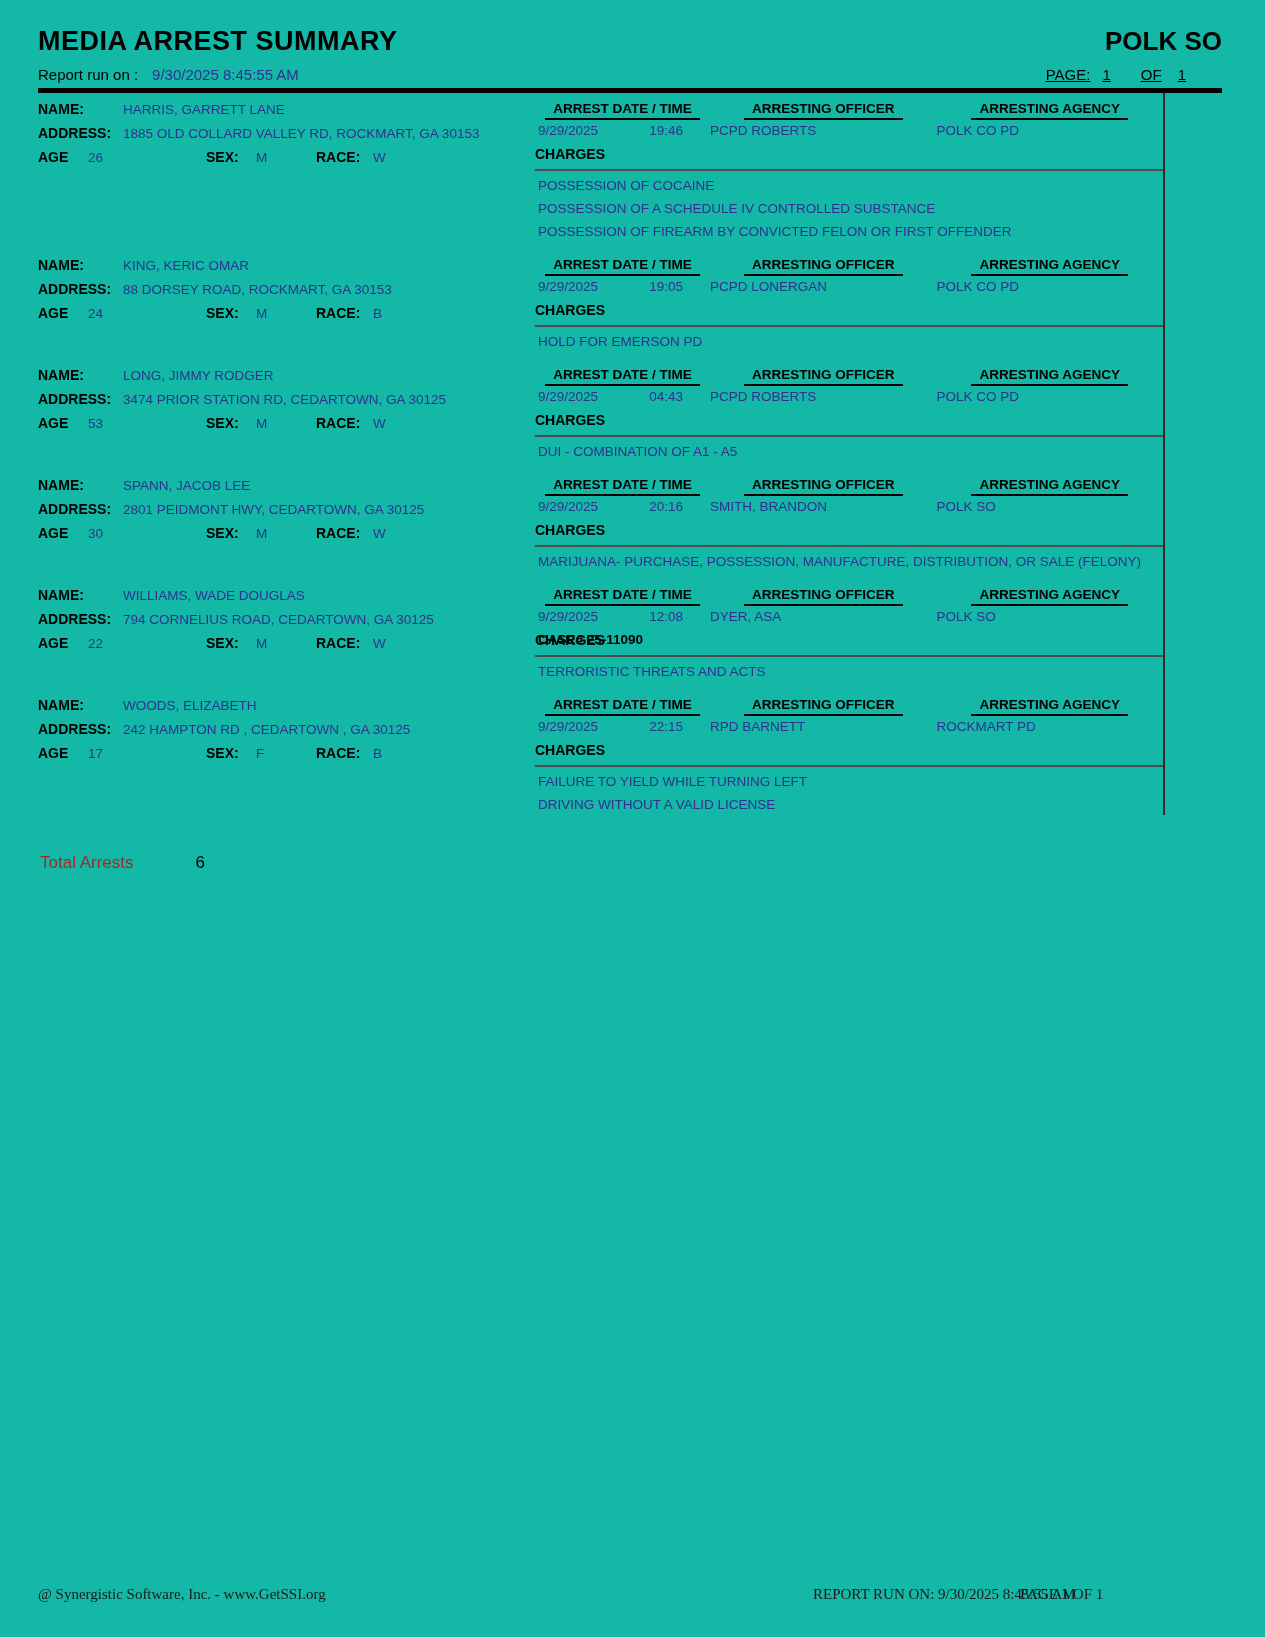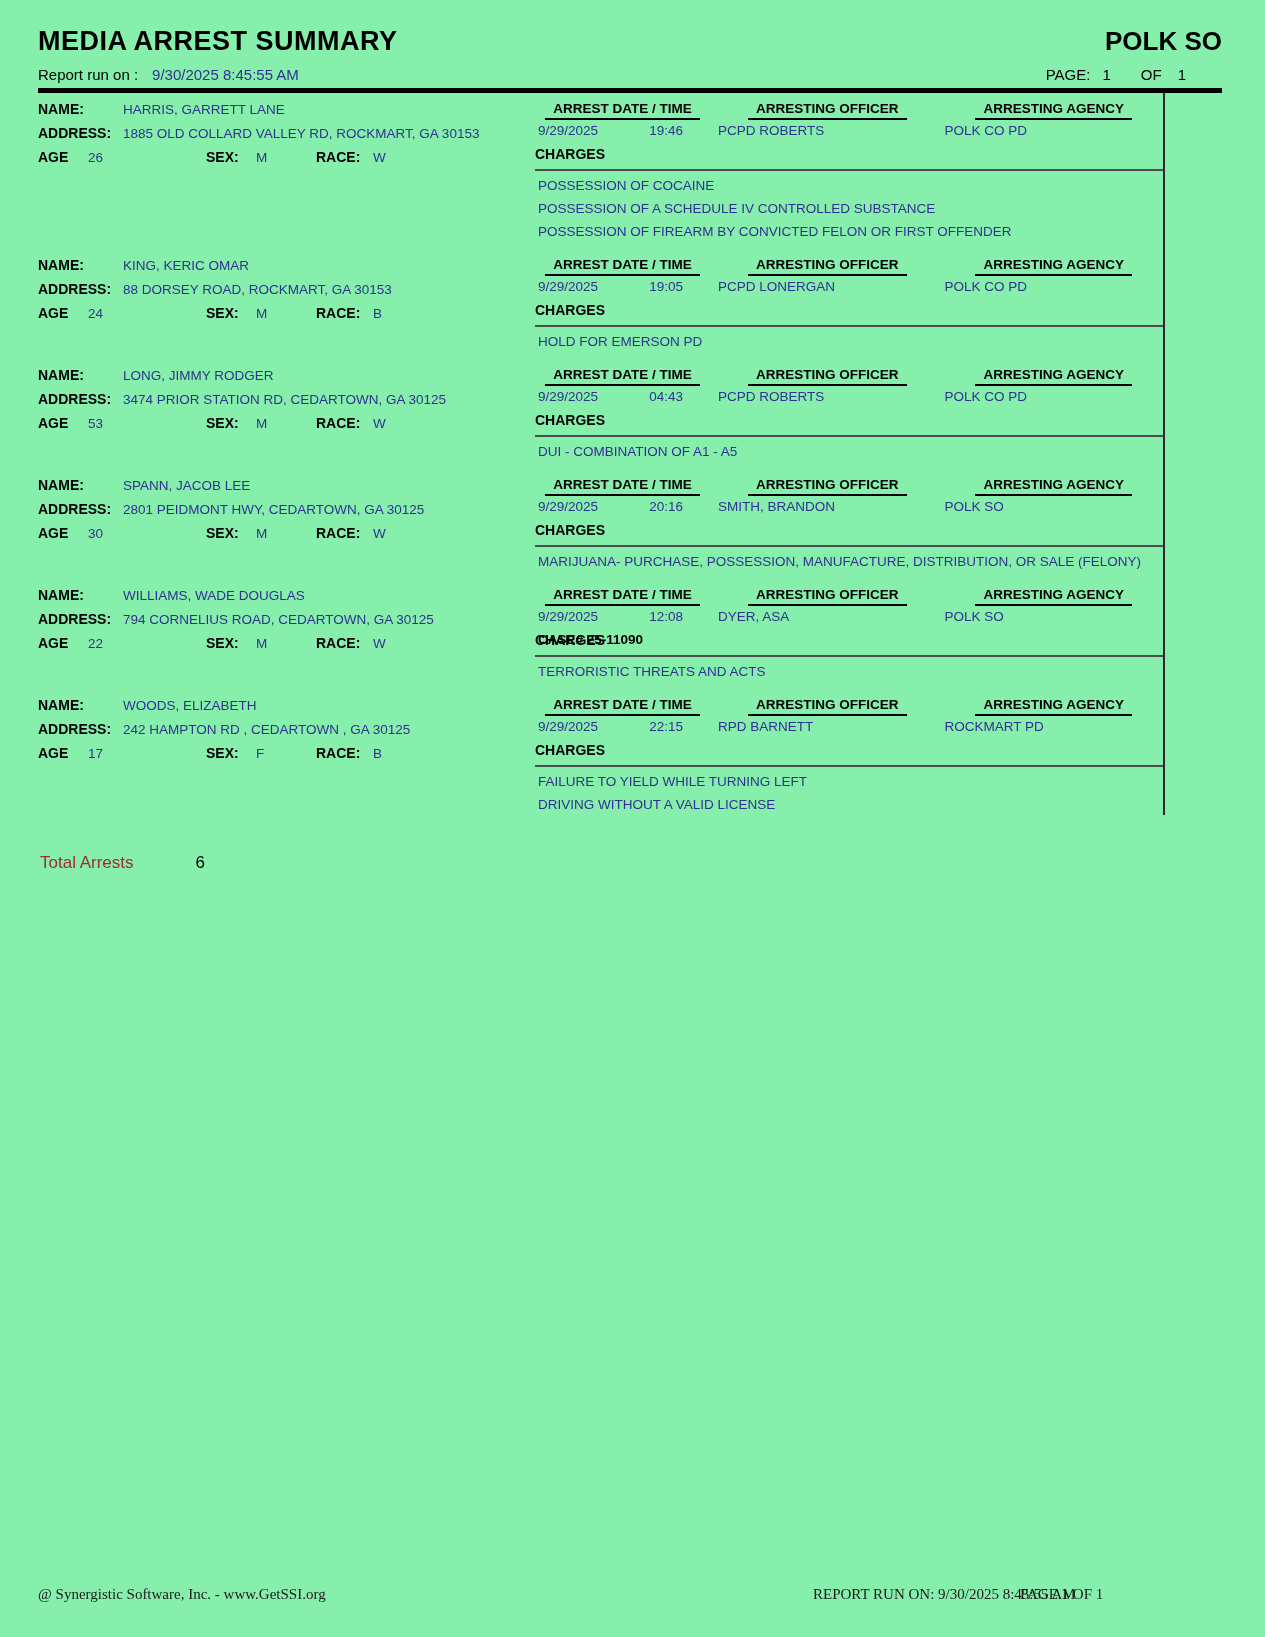--- a/index.html
+++ b/index.html
@@ -1,34 +1,34 @@
 <!DOCTYPE html>
 <html><head>
 <meta charset="utf-8">
 <style>
   html,body{margin:0;padding:0;}
   .page{
     position:relative;
     width:1265px;height:1637px;
-    background:#86efac;
+    background:#14b8a6;
     font-family:"Liberation Sans","DejaVu Sans",sans-serif;
     color:#000;
     overflow:hidden;
   }
   .content{padding:26px 43px 0 38px;}
   
   .hdr-row1{display:flex;justify-content:space-between;align-items:flex-end;}
   .title{font-size:27px;font-weight:bold;letter-spacing:0.5px;}
   .agency{font-size:26px;font-weight:bold;}
   .hdr-row2{display:flex;justify-content:space-between;align-items:flex-end;margin-top:9px;}
   .runon{font-size:15px;text-align:center;}
   .runon .lblp{color:#000;}
   .runon .valp{color:#2F3190;margin-left:14px;}
   .pageind{font-size:15px;padding-right:36px;}
-  .pageind span{display:inline-block;}
+  .pageind span{display:inline-block;text-decoration:underline;}
   .pageind .num1{margin-left:12px;}
   .pageind .of{margin-left:30px;}
   .pageind .num2{margin-left:16px;}
   .rule{height:5px;background:#000;margin-top:5px;}
   
   .records-wrap{
     width:1127px;
     border-right:2px solid #2b2b2b;
     padding-top:7px;
     box-sizing:border-box;
@@ -37,21 +37,21 @@
   .rec-left{width:497px;flex:none;padding-top:1px;}
   .frow{display:flex;align-items:baseline;height:24px;font-size:13.5px;}
   .lbl{font-weight:bold;font-size:14px;color:#000;flex:none;}
   .val{color:#2F3190;}
   .w85{width:85px;}
   .w50{width:50px;}
   .agev{width:118px;}
   .sexv{width:60px;}
   .racel{width:57px;}
   .rec-right{flex:1;min-width:0;}
-  .cols{display:grid;grid-template-columns:175px 1fr 1fr;height:23px;align-items:baseline;gap:8px;}
+  .cols{display:grid;grid-template-columns:175px 1fr 1fr;height:23px;align-items:baseline;}
   .th{text-align:center;font-weight:bold;font-size:13.5px;}
   .th span{display:inline-block;padding:1px 8px 2px;border-bottom:2px solid #000;}
   .tv{text-align:left;font-size:13.5px;color:#2F3190;}
   .dt-cell{display:flex;justify-content:space-between;padding:0 27px 0 3px;text-align:left;}
   .charges-header{
     position:relative;height:23px;
     border-bottom:2px solid #4d4d4d;
     text-align:left;font-weight:bold;font-size:14px;
     margin-bottom:2px;
   }

